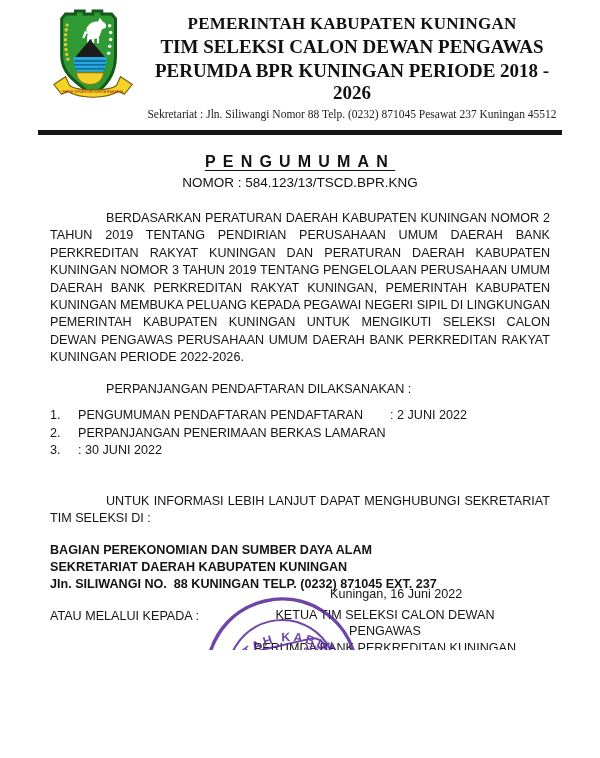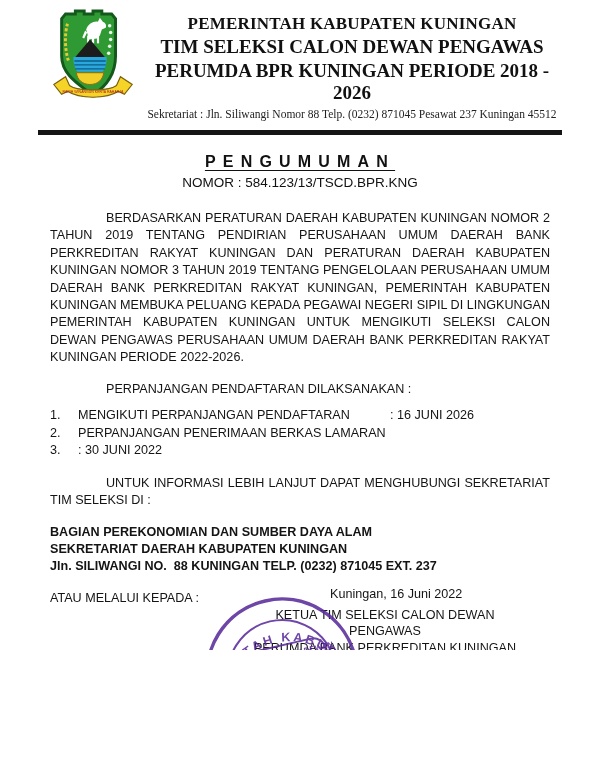--- a/index.html
+++ b/index.html
@@ -25,21 +25,21 @@
 
   
   .content { padding: 0 50px; font-size: 12.6px; line-height: 17.4px; color: #141414; }
   .para-justify { text-align: justify; text-indent: 56px; margin-top: 20px; }
   .schedule-intro { margin-top: 14px; padding-left: 56px; }
   .schedule { margin-top: 9px; }
   .schedule-row { display: flex; line-height: 17.6px; }
   .schedule-no { width: 28px; flex: 0 0 28px; }
   .schedule-label { width: 312px; flex: 0 0 312px; }
   .schedule-value { flex: 1; }
-  .info-para { text-align: justify; text-indent: 56px; margin-top: 15px; }
+  .info-para { text-align: justify; text-indent: 56px; margin-top: 33px; }
   .contact-block { margin-top: 14px; font-weight: bold; }
   .contact-line { white-space: pre-wrap; line-height: 17.4px; }
   .website-label { margin-top: 14px; }
   .website-link { display: inline-block; margin-top: 13px; font-weight: bold; text-decoration: none; cursor: pointer; font-size: 13px; }
 
   
   .sig-block { position: absolute; left: 245px; top: 586px; width: 280px; text-align: center; font-size: 12.6px; line-height: 16.5px; color: #141414; }
   .sig-date { text-align: left; padding-left: 85px; margin-bottom: 4px; }
   .sig-scribble { position: absolute; left: 45px; top: 62px; width: 195px; height: 62px; }
   .sig-name { margin-top: 56px; font-weight: bold; font-size: 13px; }
@@ -109,22 +109,22 @@
   </div>
 
   <div class="content">
     <p class="para-justify">BERDASARKAN PERATURAN DAERAH KABUPATEN KUNINGAN NOMOR 2 TAHUN 2019 TENTANG PENDIRIAN PERUSAHAAN UMUM DAERAH BANK PERKREDITAN RAKYAT KUNINGAN DAN PERATURAN DAERAH KABUPATEN KUNINGAN NOMOR 3 TAHUN 2019 TENTANG PENGELOLAAN PERUSAHAAN UMUM DAERAH BANK PERKREDITAN RAKYAT KUNINGAN, PEMERINTAH KABUPATEN KUNINGAN MEMBUKA PELUANG KEPADA PEGAWAI NEGERI SIPIL DI LINGKUNGAN PEMERINTAH KABUPATEN KUNINGAN UNTUK MENGIKUTI SELEKSI CALON DEWAN PENGAWAS PERUSAHAAN UMUM DAERAH BANK PERKREDITAN RAKYAT KUNINGAN PERIODE 2022-2026.</p>
 
     <div class="schedule-intro">PERPANJANGAN PENDAFTARAN DILAKSANAKAN :</div>
 
     <div class="schedule">
       <div class="schedule-row">
         <span class="schedule-no">1.</span>
-        <span class="schedule-label">MENGIKUTI PERPANJANGAN PENDAFTARAN</span>
-        <span class="schedule-value">: 16 JUNI 2026</span>
+        <span class="schedule-label">PENGUMUMAN PENDAFTARAN PENDAFTARAN</span>
+        <span class="schedule-value">: 2 JUNI 2022</span>
       </div>
       <div class="schedule-row">
         <span class="schedule-no">2.</span>
         <span class="schedule-label">PERPANJANGAN PENERIMAAN BERKAS LAMARAN</span>
       </div>
       <div class="schedule-row">
         <span class="schedule-no">3.</span>
         <span class="schedule-value">: 30 JUNI 2022</span>
       </div>
     </div>

